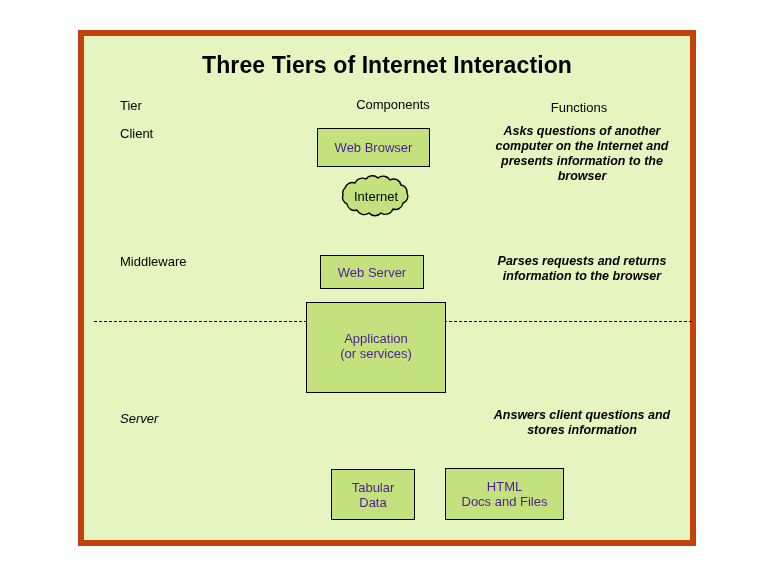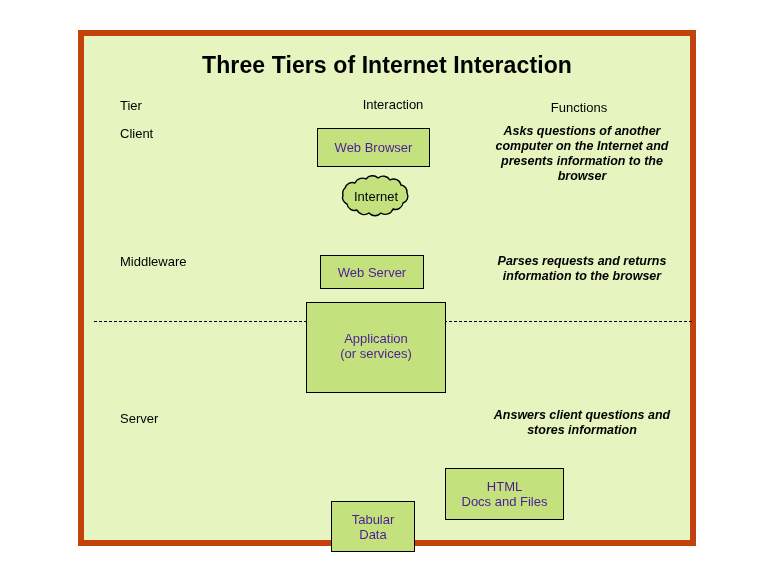--- a/index.html
+++ b/index.html
@@ -58,21 +58,21 @@
 
   
   .tier-label {
     position: absolute;
     font-size: 13px;
     color: #000000;
     white-space: nowrap;
   }
   #tier-client     { left: 36px; top: 90px; }
   #tier-middleware { left: 36px; top: 218px; }
-  #tier-server     { left: 36px; top: 375px; }
+  #tier-server     { left: 36px; top: 375px; font-style: italic; }
 
   
   .func-text {
     position: absolute;
     font-style: italic;
     font-weight: bold;
     font-size: 12.5px;
     line-height: 15px;
     color: #000000;
     text-align: center;
@@ -114,21 +114,21 @@
   #box-application {
     left: 222px;
     top: 266px;
     width: 140px;
     height: 91px;
     align-items: flex-start;
     padding-top: 28px;
   }
 
   #box-spatial { left: 99px;  top: 434px; width: 118px; height: 49px; }
-  #box-tabular { left: 247px; top: 433px; width: 84px;  height: 51px; margin-top: 32px; }
+  #box-tabular { left: 247px; top: 433px; width: 84px;  height: 51px; }
   #box-html    { left: 361px; top: 432px; width: 119px; height: 52px; }
 
   
   #cloud-internet {
     position: absolute;
     left: 245px;
     top: 140px;
     width: 94px;
     height: 45px;
     z-index: 2;
@@ -153,21 +153,21 @@
 </head>
 <body>
 
 <div id="stage">
 
   <div id="slide-frame">
 
     <div id="slide-title">Three Tiers of Internet Interaction</div>
 
     <div class="col-head" id="head-tier">Tier</div>
-    <div class="col-head" id="head-components">Interaction</div>
+    <div class="col-head" id="head-components">Components</div>
     <div class="col-head" id="head-functions">Functions</div>
 
     <div class="tier-label" id="tier-client">Client</div>
     <div class="tier-label" id="tier-middleware">Middleware</div>
     <div class="tier-label" id="tier-server">Server</div>
 
     <div class="func-text" id="func-client">Asks questions of another computer on the Internet and presents information to the browser</div>
     <div class="func-text" id="func-middleware">Parses requests and returns information to the browser</div>
     <div class="func-text" id="func-server">Answers client questions and stores information</div>
 

